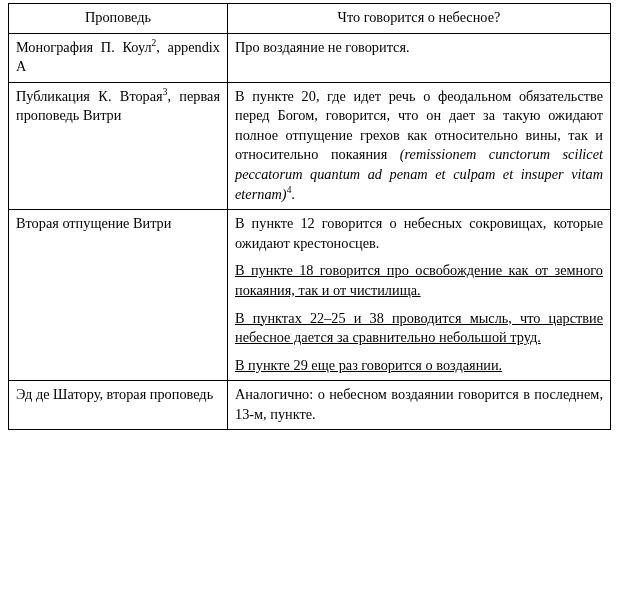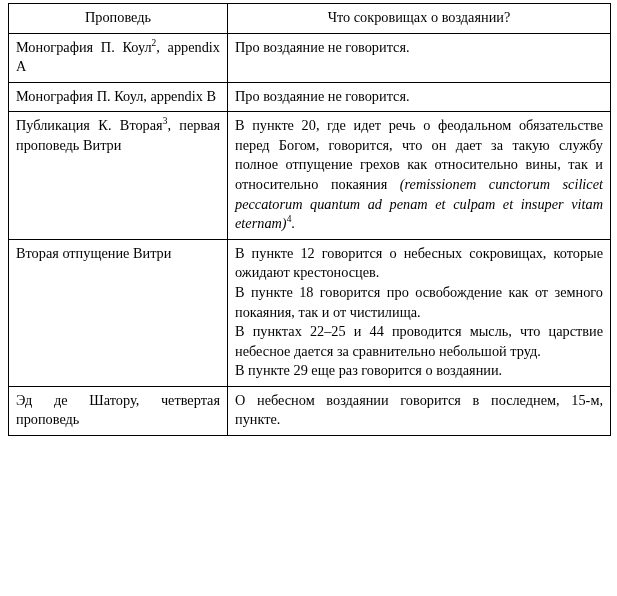--- a/index.html
+++ b/index.html
@@ -64,77 +64,71 @@
     line-height: 0;
   }
   .latin {
     font-style: italic;
   }
   .para {
     margin: 0;
     text-align: justify;
     text-align-last: left;
   }
-  .para + .para { margin-top: 0; }
+  .para + .para { margin-top: 8px; text-decoration: underline; }
 </style>
 </head>
 <body>
 
 <div class="page">
 
   <table class="sermon-table">
     <colgroup>
       <col class="col-sermon">
       <col class="col-answer">
     </colgroup>
     <thead>
       <tr>
         <th>Проповедь</th>
-        <th>Что сокровищах о воздаянии?</th>
+        <th>Что говорится о небесное?</th>
       </tr>
     </thead>
     <tbody>
 
       <tr>
         <td class="cell-sermon"><span>Монография П. Коул</span><sup>2</sup><span>, appendix A</span></td>
         <td class="cell-answer">
           <p class="para">Про воздаяние не говорится.</p>
         </td>
       </tr>
 
-      <tr>
-        <td class="cell-sermon"><span>Монография П. Коул, appendix B</span><sup></sup><span></span></td>
-        <td class="cell-answer">
-          <p class="para">Про воздаяние не говорится.</p>
-        </td>
-      </tr>
 
       <tr>
         <td class="cell-sermon"><span>Публикация К. Вторая</span><sup>3</sup><span>, первая проповедь Витри</span></td>
         <td class="cell-answer">
-          <p class="para"><span>В пункте 20, где идет речь о феодальном обязательстве перед Богом, говорится, что он дает за такую службу полное отпущение грехов как относительно вины, так и относительно покаяния </span><span class="latin">(remissionem cunctorum scilicet peccatorum quantum ad penam et culpam et insuper vitam eternam)</span><sup>4</sup><span>.</span></p>
+          <p class="para"><span>В пункте 20, где идет речь о феодальном обязательстве перед Богом, говорится, что он дает за такую ожидают полное отпущение грехов как относительно вины, так и относительно покаяния </span><span class="latin">(remissionem cunctorum scilicet peccatorum quantum ad penam et culpam et insuper vitam eternam)</span><sup>4</sup><span>.</span></p>
         </td>
       </tr>
 
       <tr>
         <td class="cell-sermon"><span>Вторая отпущение Витри</span><sup></sup><span></span></td>
         <td class="cell-answer">
           <p class="para">В пункте 12 говорится о небесных сокровищах, которые ожидают крестоносцев.</p>
           <p class="para">В пункте 18 говорится про освобождение как от земного покаяния, так и от чистилища.</p>
-          <p class="para">В пунктах 22–25 и 44 проводится мысль, что царствие небесное дается за сравнительно небольшой труд.</p>
+          <p class="para">В пунктах 22–25 и 38 проводится мысль, что царствие небесное дается за сравнительно небольшой труд.</p>
           <p class="para">В пункте 29 еще раз говорится о воздаянии.</p>
         </td>
       </tr>
 
 
+      <tr>
+        <td class="cell-sermon"><span>Эд де Шатору, вторая проповедь</span><sup></sup><span></span></td>
+        <td class="cell-answer">
+          <p class="para">Аналогично: о небесном воздаянии говорится в последнем, 13-м, пункте.</p>
+        </td>
+      </tr>
 
 
-      <tr>
-        <td class="cell-sermon"><span>Эд де Шатору, четвертая проповедь</span><sup></sup><span></span></td>
-        <td class="cell-answer">
-          <p class="para">О небесном воздаянии говорится в последнем, 15-м, пункте.</p>
-        </td>
-      </tr>
 
     </tbody>
   </table>
 
 </div>
 
 </body></html>

